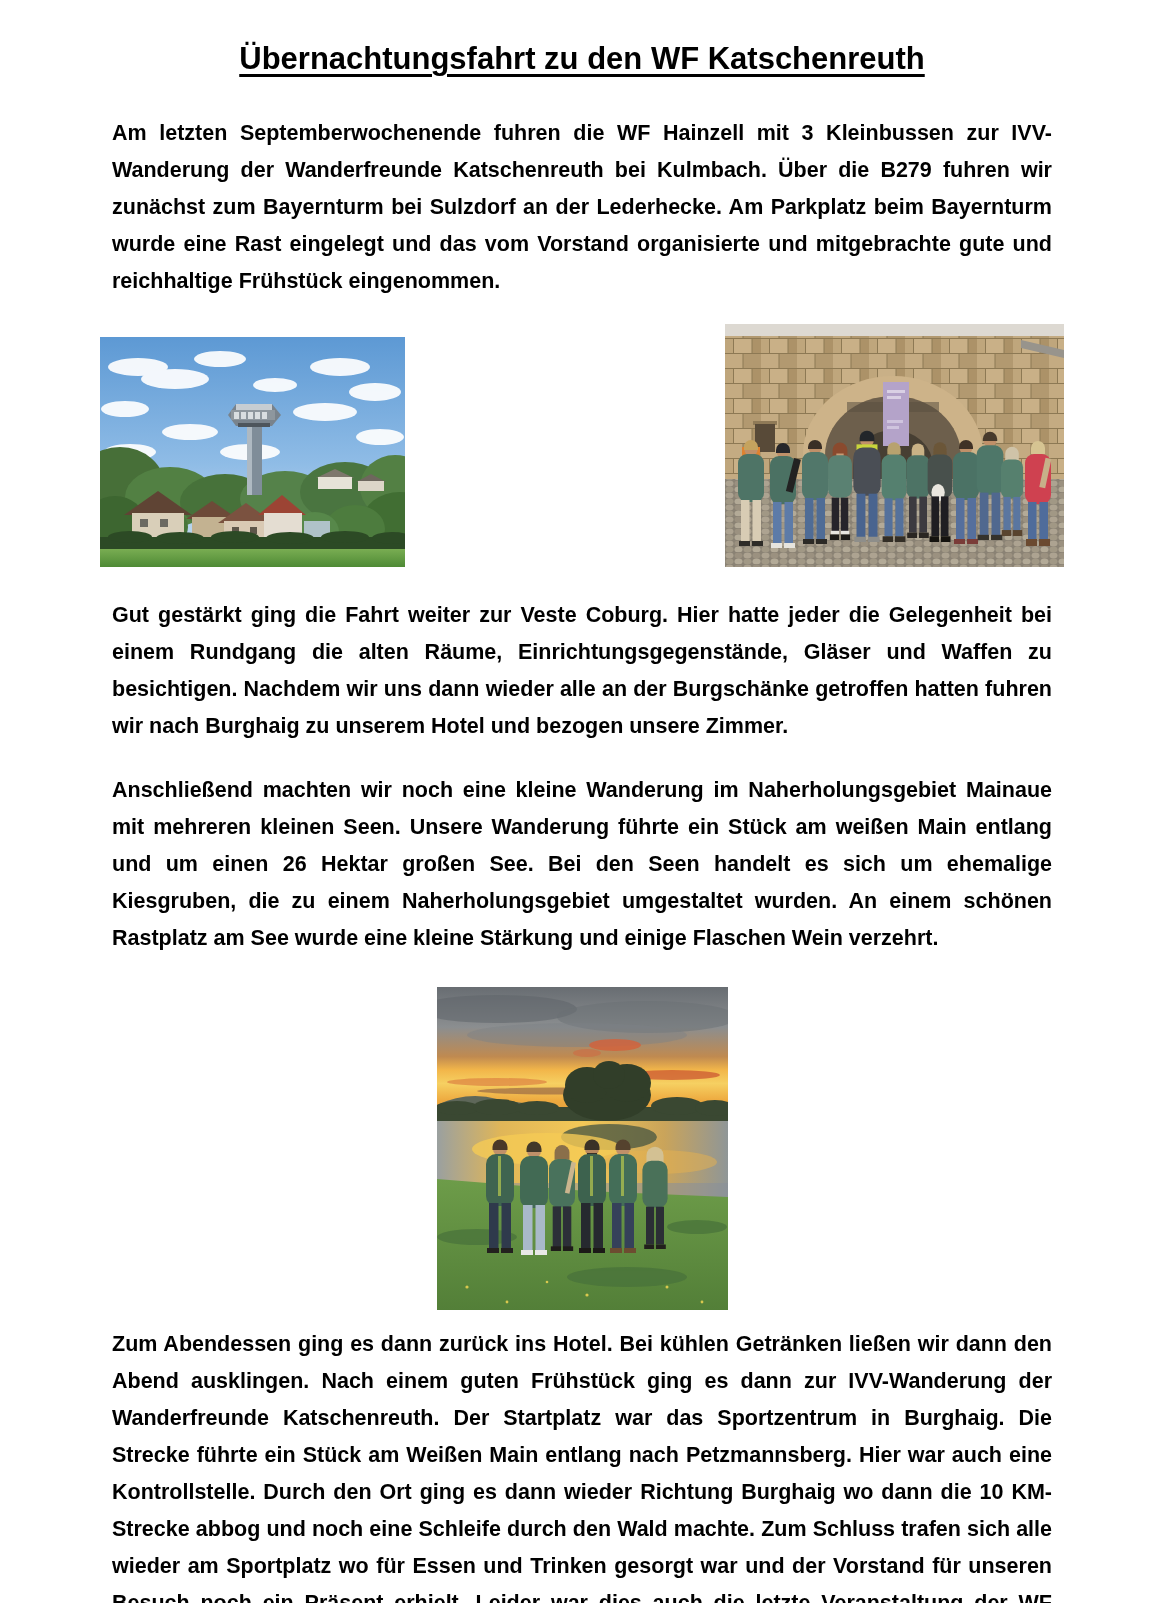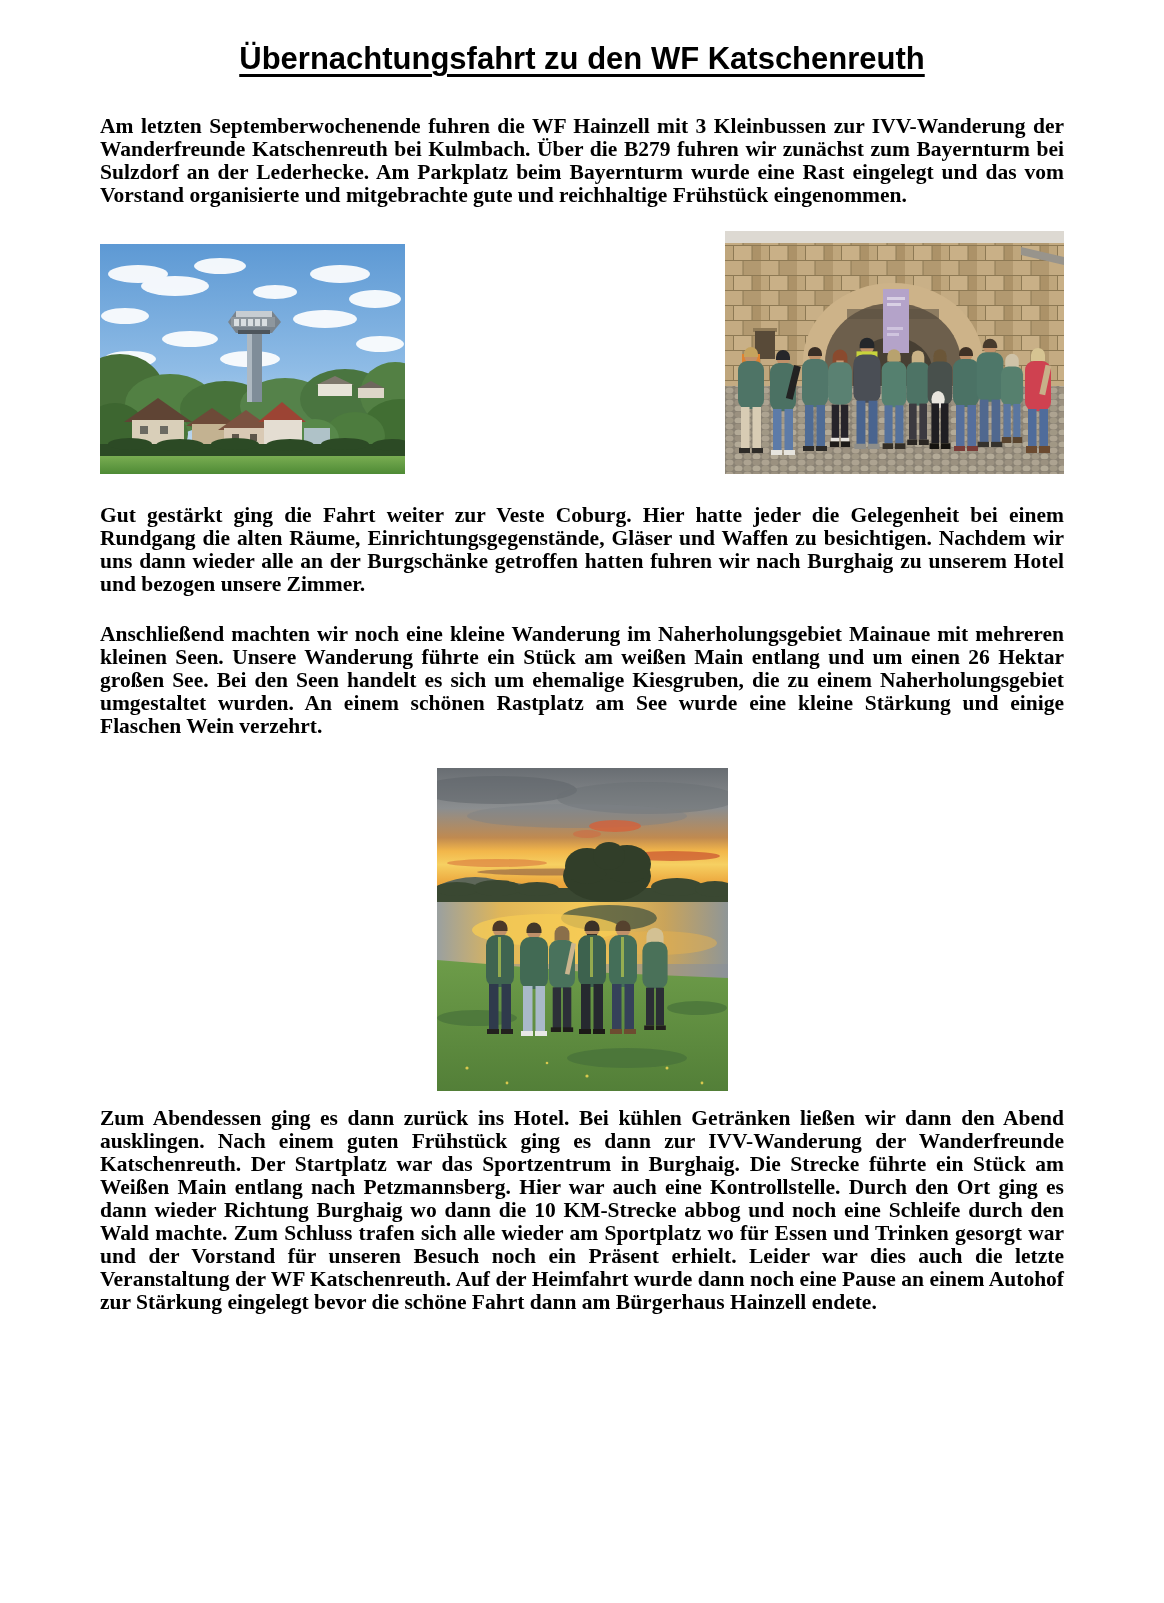--- a/index.html
+++ b/index.html
@@ -17,25 +17,24 @@
     font-size: 31px;
     line-height: 40px;
     text-align: center;
     margin: 0;
     text-decoration: underline;
     text-decoration-thickness: 2.5px;
     text-underline-offset: 5px;
   }
   .para {
     font-size: 21.5px;
-    line-height: 23px;
+    line-height: 37px;
     text-align: justify;
-    margin: 0;
+    margin: 12px;
     hyphens: none;
-    font-family: Liberation Serif, serif;
   }
   .para-1 { margin-top: 36px; }
   .photo-row {
     margin-top: 24px;
     display: flex;
     justify-content: space-between;
     align-items: flex-end;
   }
   .para-2 { margin-top: 30px; }
   .para-3 { margin-top: 27px; }

